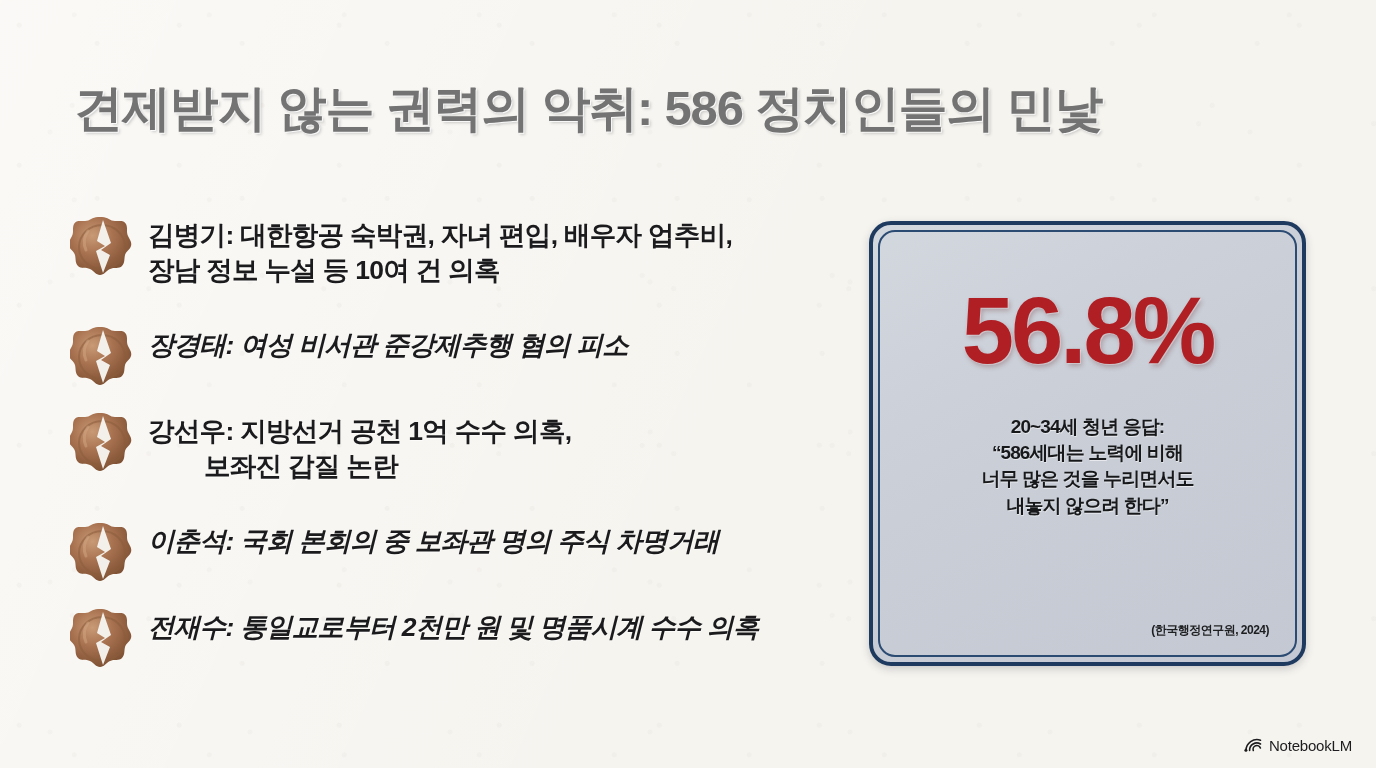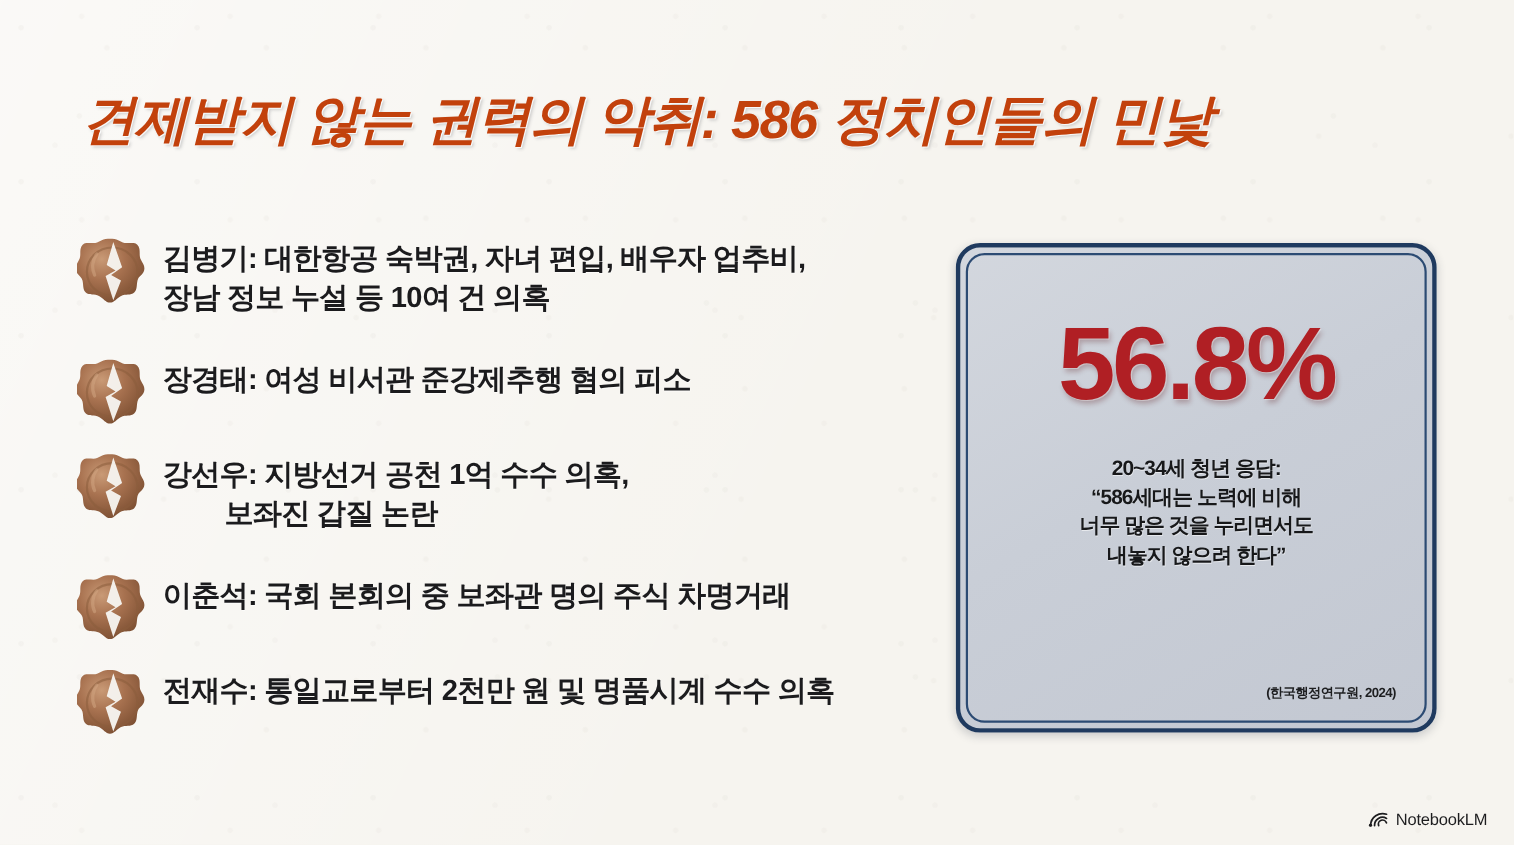--- a/index.html
+++ b/index.html
@@ -31,24 +31,23 @@
   }
 
   
   .slide-title {
     position:absolute;
     left:74px; top:76px;
     width:1240px;
     font-size:49px;
     font-weight:bold;
     letter-spacing:-1.2px;
-    color:#c2410c;
+    color:#737373;
     text-shadow:1px 1px 0 rgba(255,255,255,0.85), 2px 2px 3px rgba(40,45,55,0.22);
     white-space:nowrap;
-    font-style:italic;
   }
 
   
   .bullets {
     position:absolute;
     left:70px; top:213px;
     width:790px;
   }
   .bullet-row {
     display:flex;
@@ -73,21 +72,21 @@
     color:#1b1b1d;
     letter-spacing:-0.7px;
     padding-top:5px;
     text-shadow:0.5px 0.5px 0 rgba(255,255,255,0.6);
   }
   .bullet-text .line2 { display:block; }
   .bullet-text .line2.indent { padding-left:56px; }
 
   
   .row-h2 { min-height:96px; }
-  .row-h1 { min-height:72px; }
+  .row-h1 { min-height:72px;font-style:italic; }
 
   
   .stat-card {
     position:absolute;
     left:869px; top:221px;
     width:437px; height:445px;
     background:linear-gradient(150deg,#d3d7de 0%, #c9ced7 45%, #c3c8d2 100%);
     border:4px solid #1f3a5f;
     border-radius:22px;
     box-shadow:0 3px 9px rgba(40,50,70,0.22);

